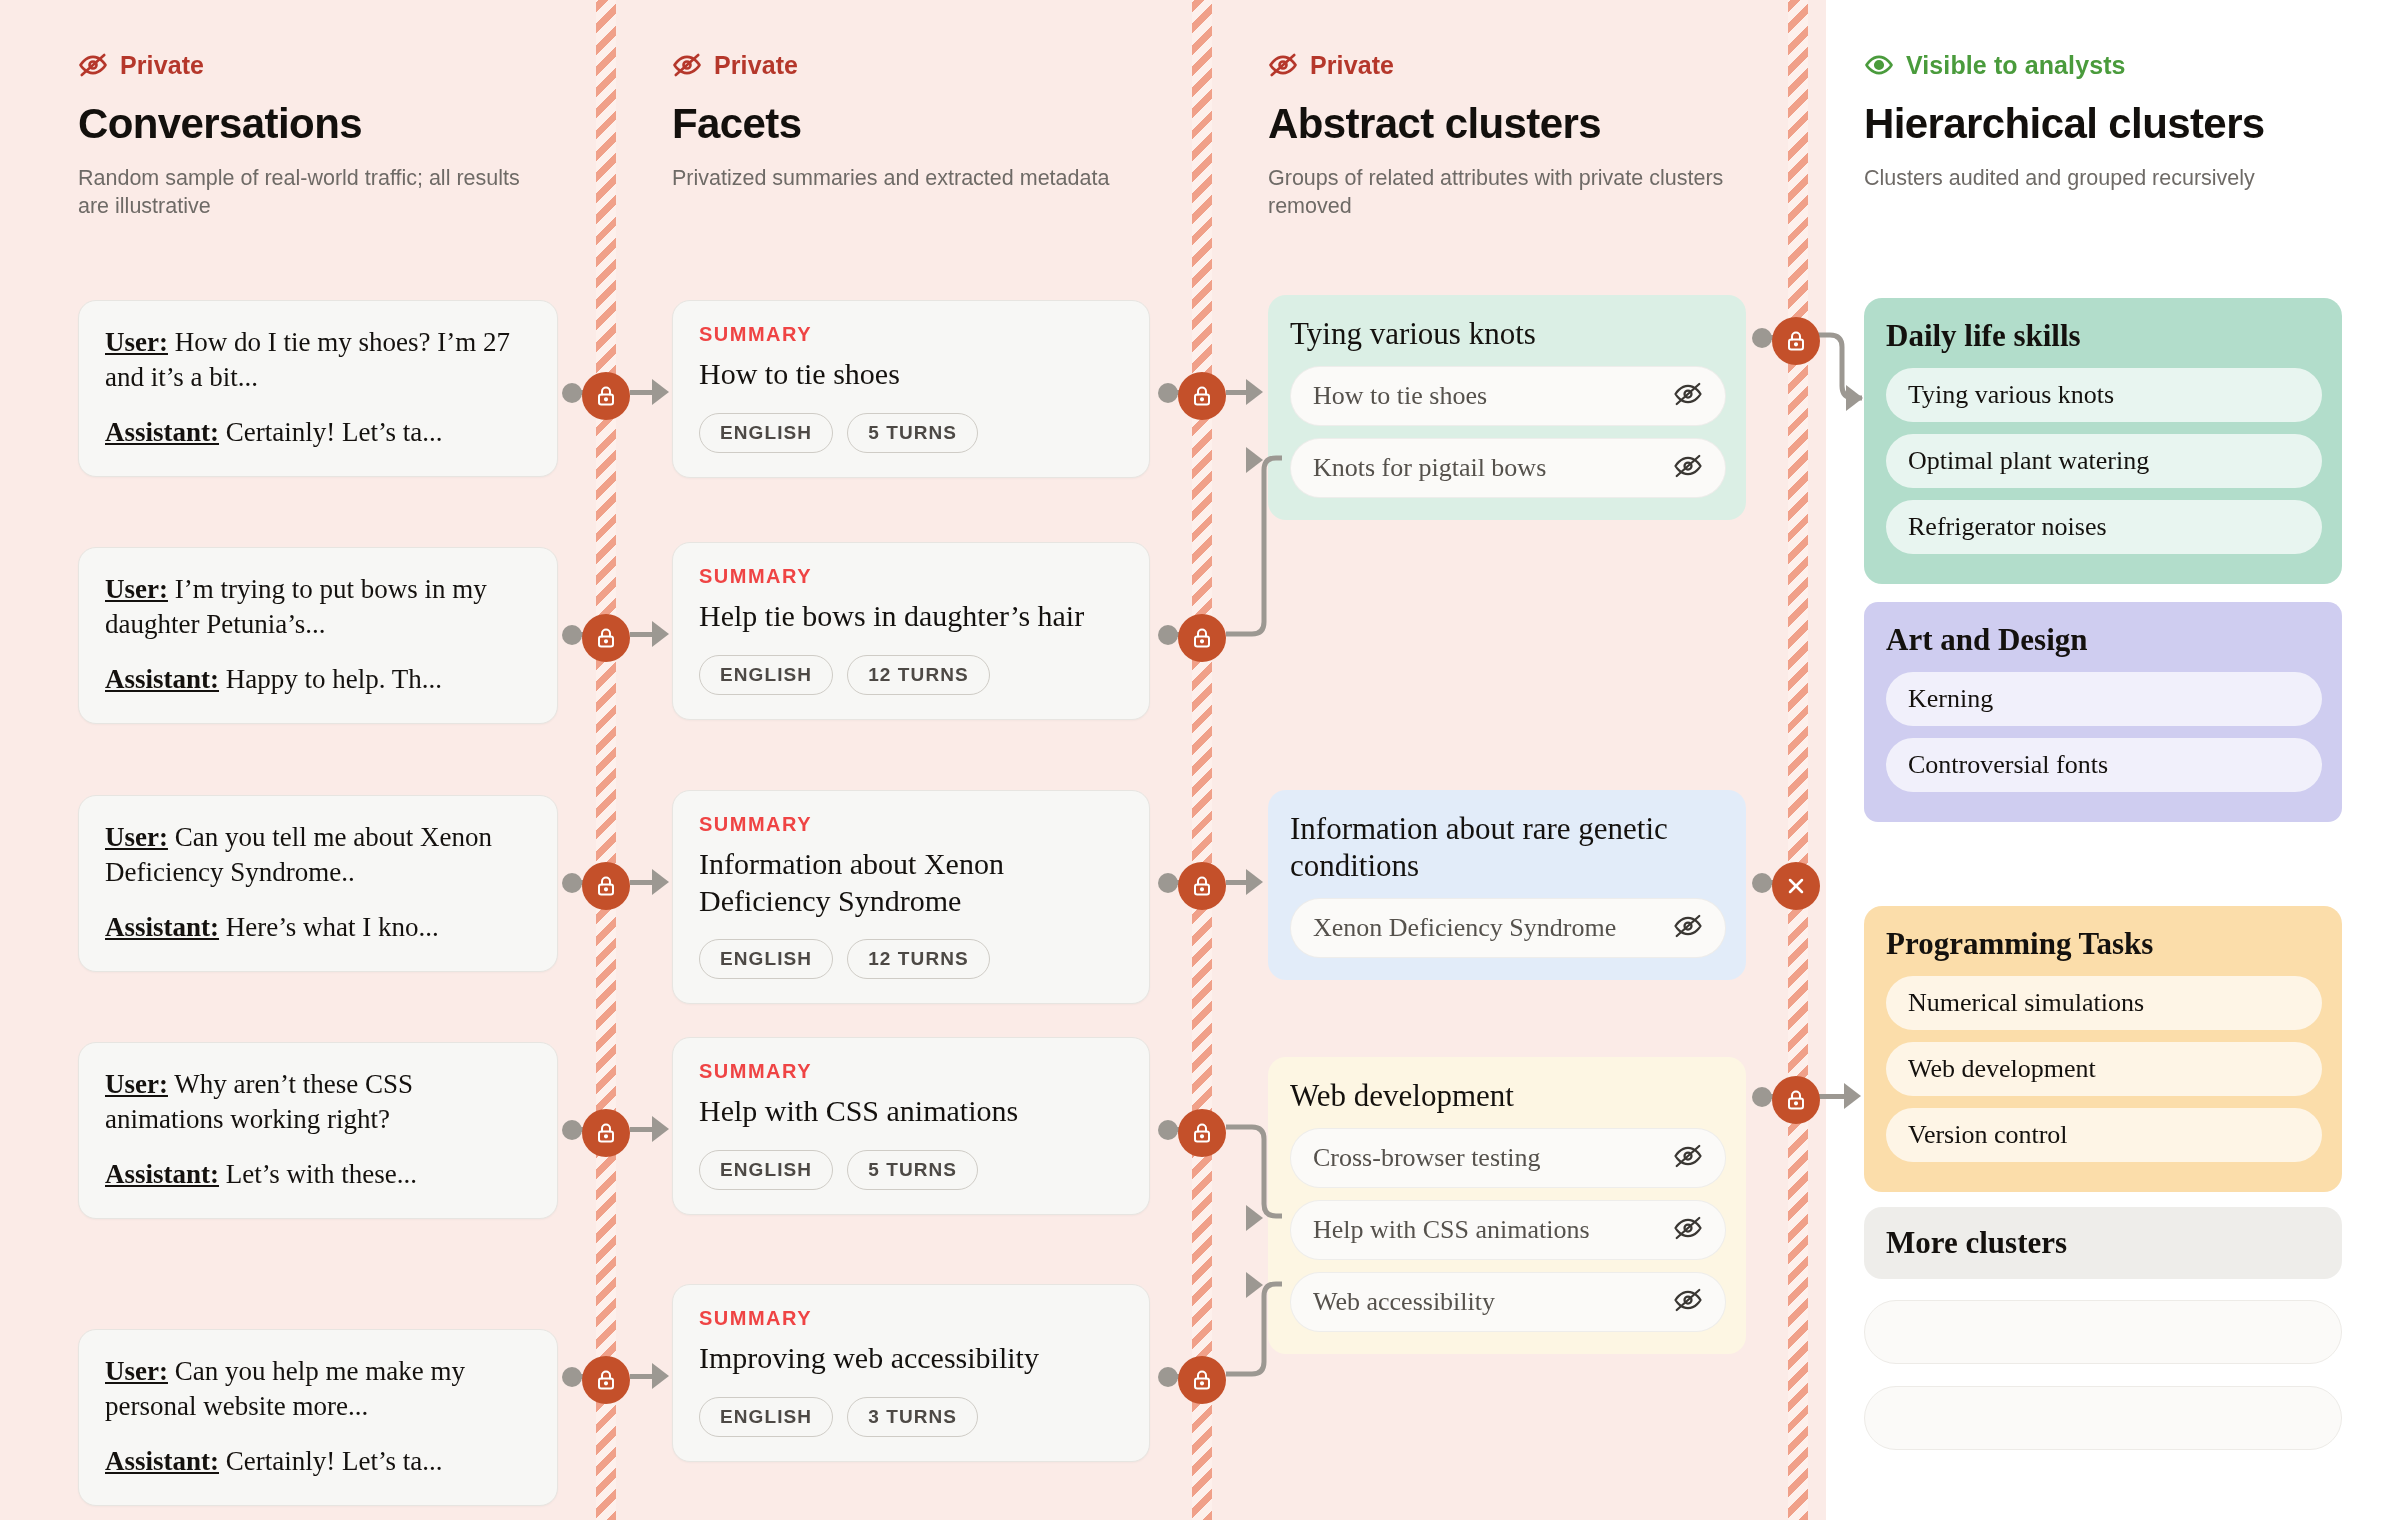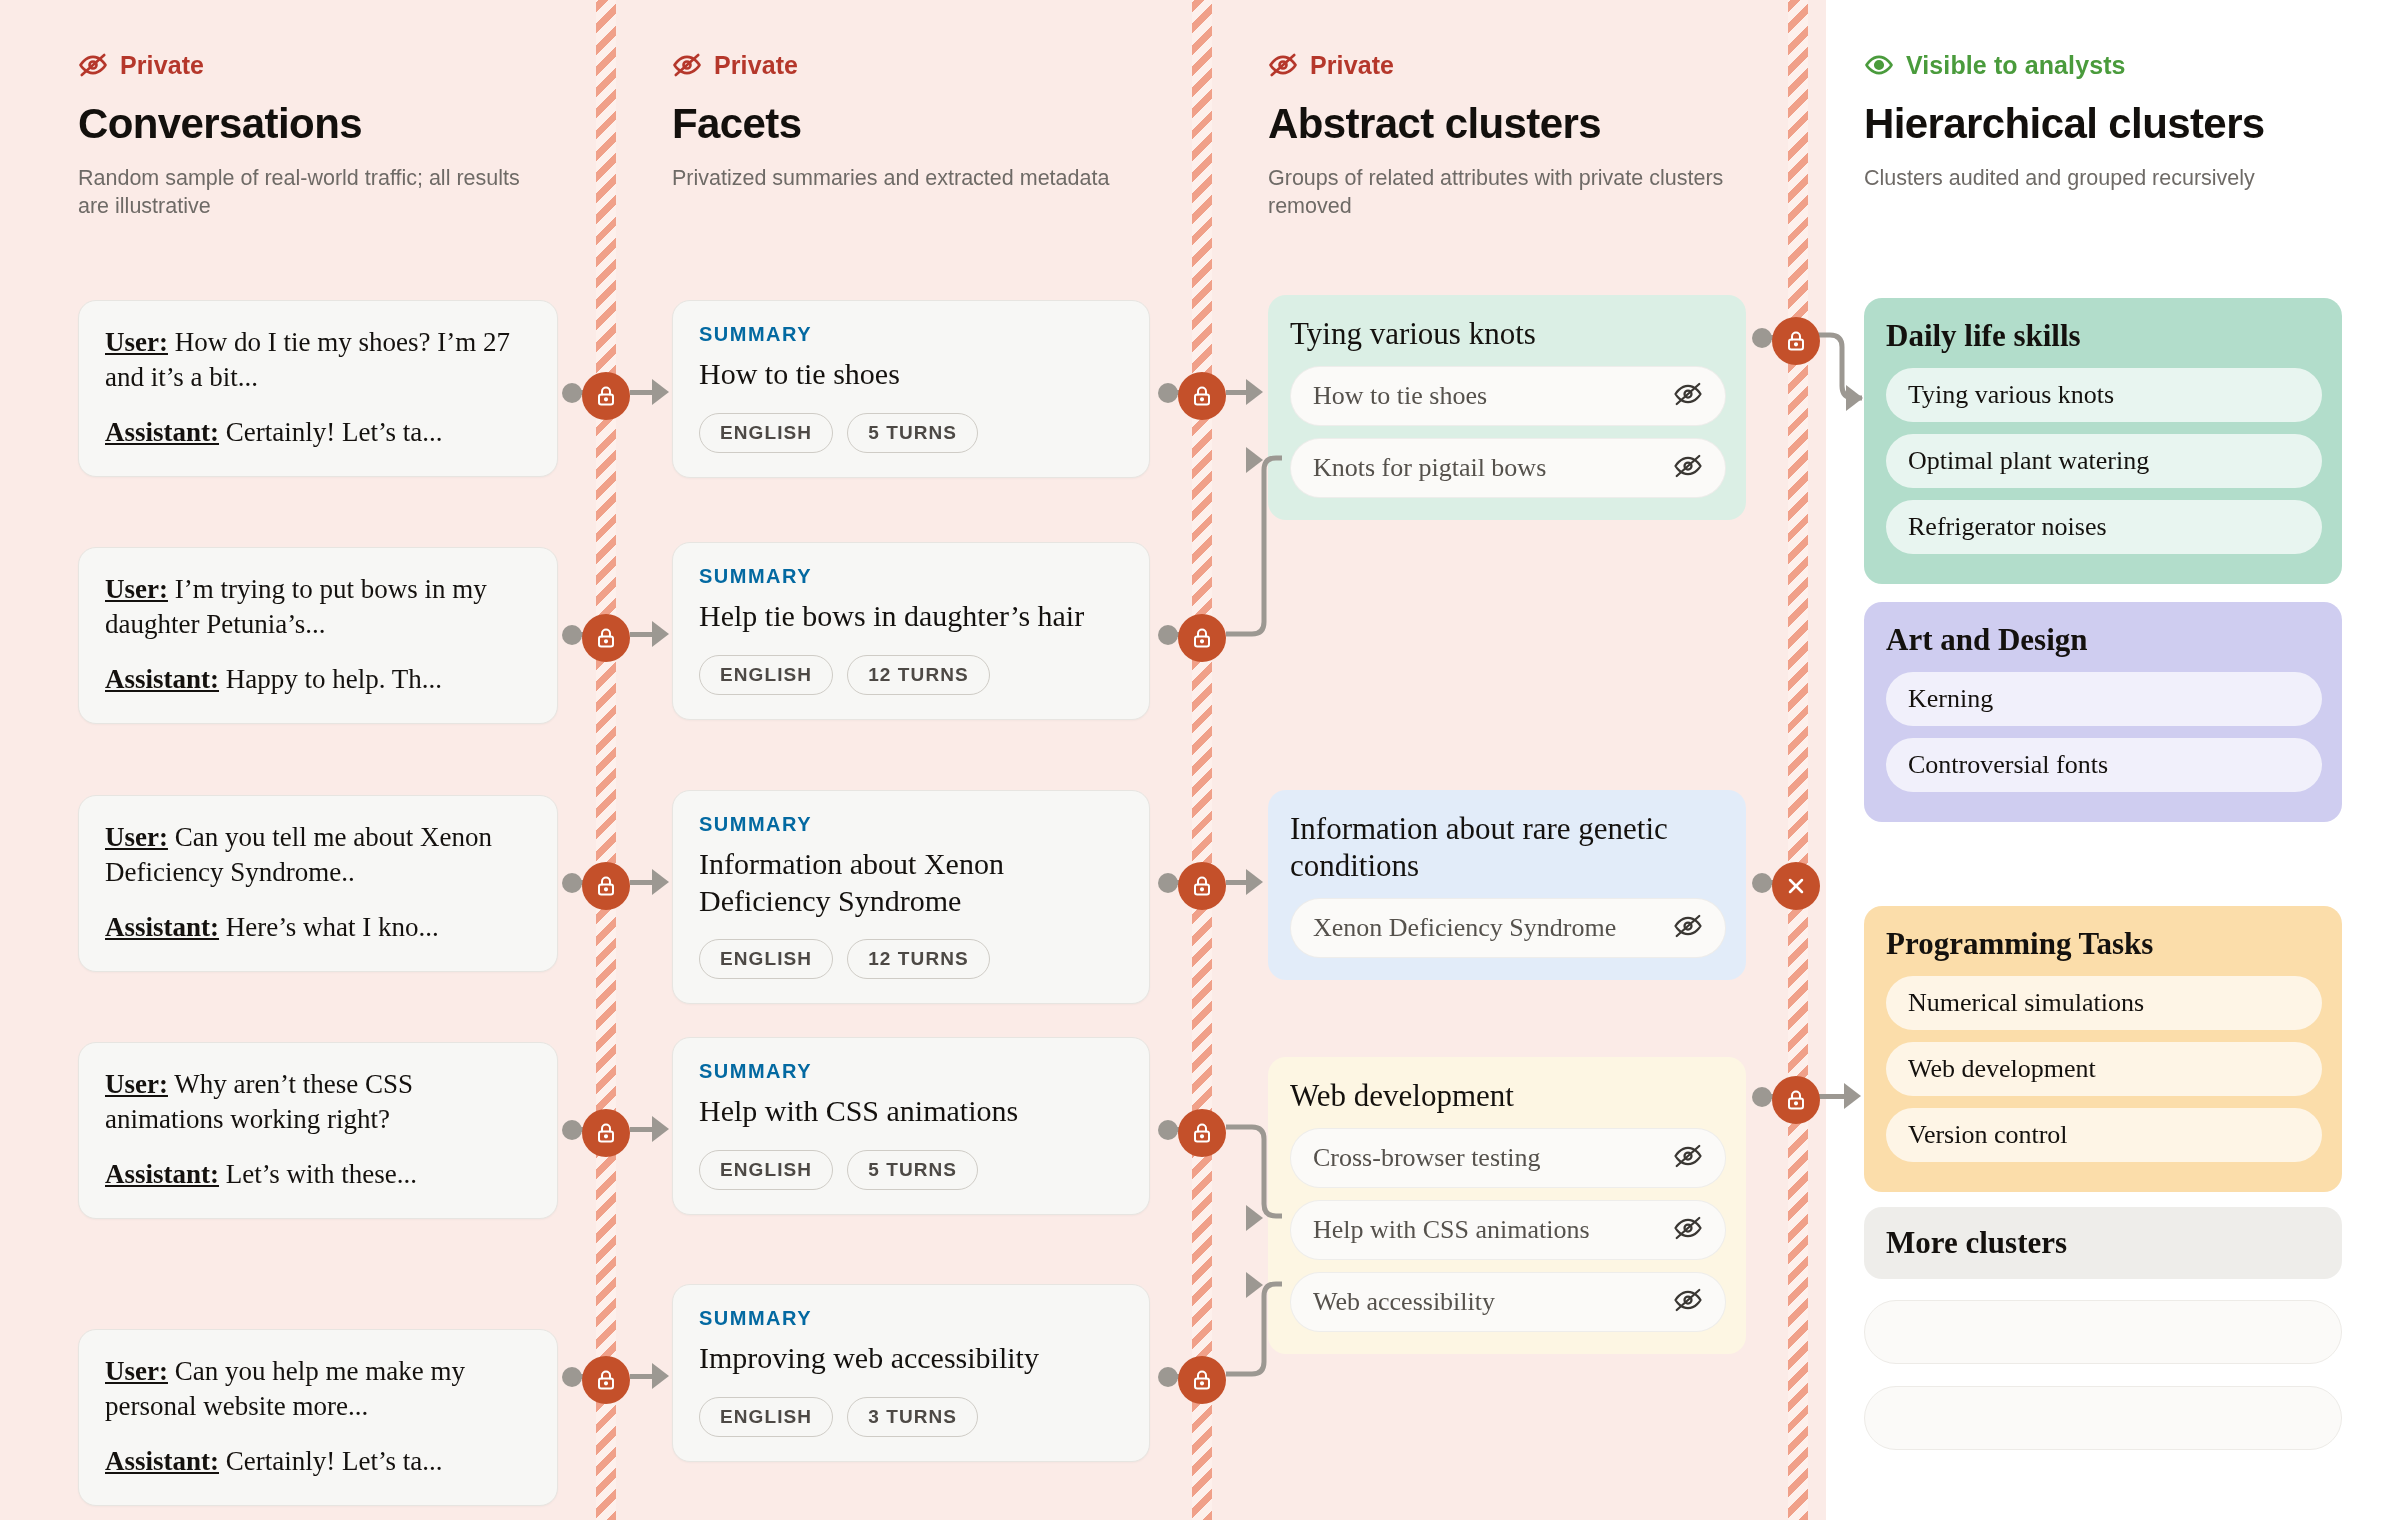--- a/index.html
+++ b/index.html
@@ -112,21 +112,21 @@
     background: #f7f7f5;
     border: 1px solid #e7e5e1;
     border-radius: 18px;
     padding: 22px 26px 24px 26px;
     box-shadow: 0 1px 2px rgba(0,0,0,.03);
   }
   .facet-label {
     font-size: 20px;
     font-weight: bold;
     letter-spacing: 1.5px;
-    color: #0369a1;
+    color: #ef4444;
     font-family: "Liberation Sans", sans-serif;
   }
   .facet-summary {
     font-family: "Liberation Serif", serif;
     font-size: 30px;
     line-height: 1.22;
     color: #14110e;
     margin-top: 10px;
   }
   .pill-row { display: flex; gap: 14px; margin-top: 20px; }
@@ -204,21 +204,21 @@
     align-items: center;
   }
   .hier-item:last-child { margin-bottom: 8px; }
   .hier-item-label {
     font-family: "Liberation Serif", serif;
     font-size: 26px;
     color: #14110e;
   }
 
   .h-green  { background: #b2ddcb; }
-  .h-purple { background: #cfcdf0; }
+  .h-purple { background: #cfcdf0; border-radius: 14px; }
   .h-orange { background: #fbddaa; }
 
   .hier-ghost {
     position: absolute;
     width: 478px;
     height: 64px;
     border-radius: 999px;
     background: #fbfaf8;
     border: 1px solid #edebe7;
   }

